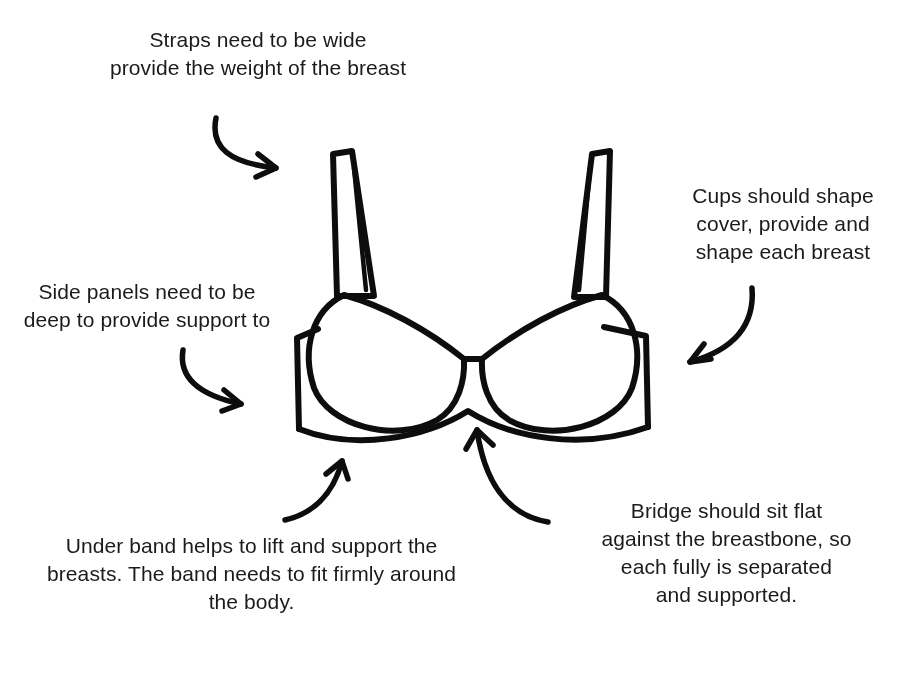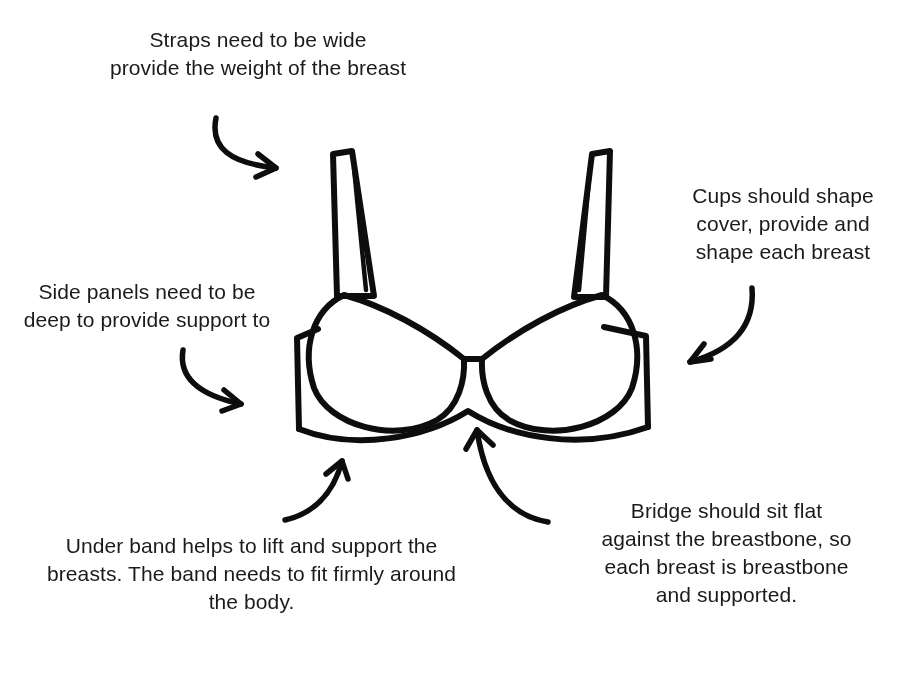--- a/index.html
+++ b/index.html
@@ -73,21 +73,21 @@
 
   <div class="note note-underband">
     <div>Under band helps to lift and support the</div>
     <div>breasts. The band needs to fit firmly around</div>
     <div>the body.</div>
   </div>
 
   <div class="note note-bridge">
     <div>Bridge should sit flat</div>
     <div>against the breastbone, so</div>
-    <div>each breast is breastbone</div>
+    <div>each fully is separated</div>
     <div>and supported.</div>
   </div>
 
   <svg id="svg-layer" viewBox="0 0 924 693">
 
     <g>
 
       <g>
         <path class="draw" d="M333,154 L352,151 L374,296 L337,296 Z"></path>
         <path class="draw" style="stroke-width:4.5" d="M354,168 L366,290"></path>

